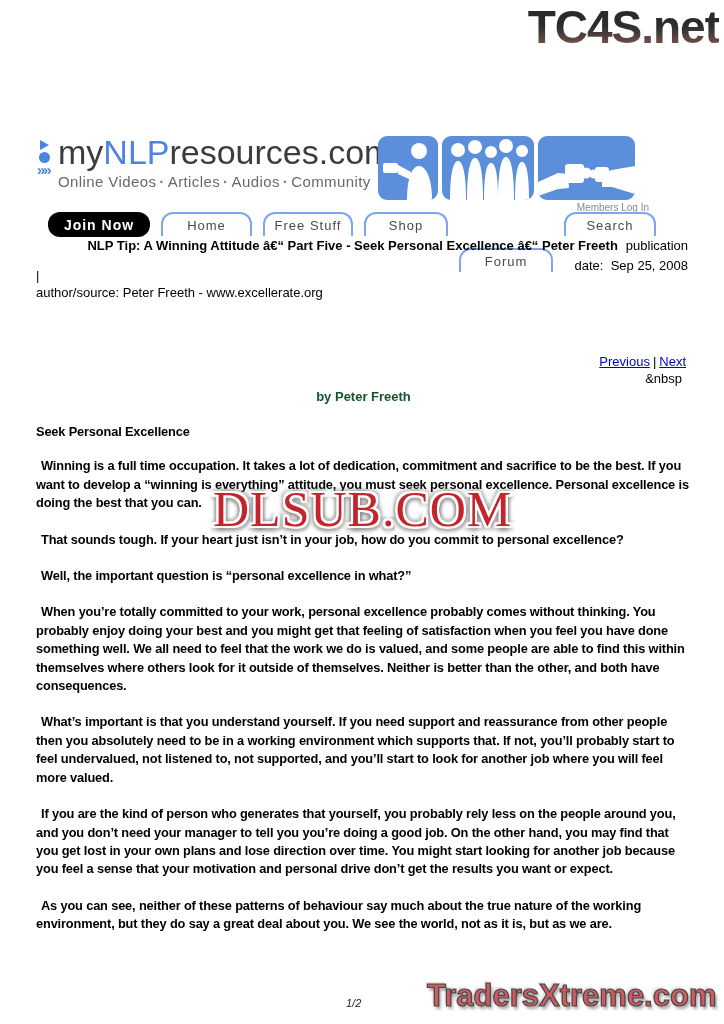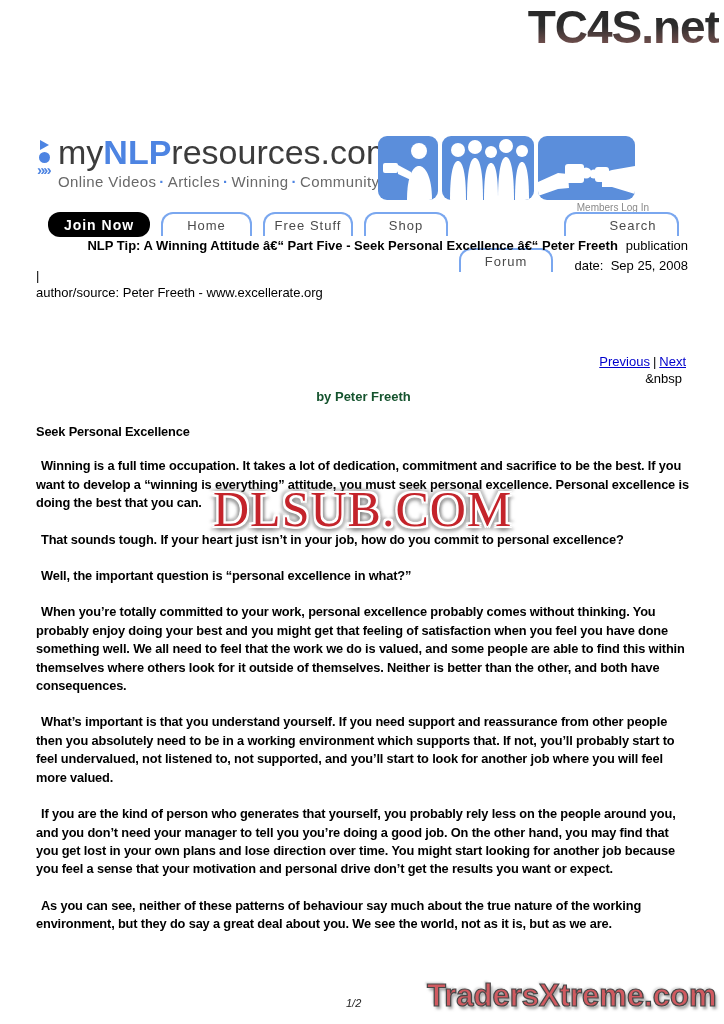--- a/index.html
+++ b/index.html
@@ -11,38 +11,38 @@
         background:linear-gradient(180deg,#262626 0%,#2d2d2d 48%,#96625f 100%);
         -webkit-background-clip:text;background-clip:text;color:transparent;}
 
   
   .logo{position:absolute;top:134px;left:36px;width:350px;}
   .logo-icon{position:absolute;left:0;top:6px;width:16px;}
   .li-tri{width:0;height:0;border-left:9px solid #4d84e2;border-top:5px solid transparent;border-bottom:5px solid transparent;margin:0 0 2px 4px;}
   .li-dot{width:11px;height:11px;border-radius:50%;background:#4d84e2;margin:1px 0 0 3px;}
   .li-chev{color:#4d84e2;font-weight:bold;font-size:15px;line-height:13px;margin-left:1px;letter-spacing:-2px;}
   .logo-text{margin-left:22px;font-size:34px;line-height:36px;color:#3c3c3c;white-space:nowrap;}
-  .logo-text .hl{color:#4d84e2;font-weight:bold;}
+  .logo-text .hl{color:#4d84e2;font-weight:normal;}
   .logo-tagline{margin-left:22px;margin-top:3px;font-size:15px;color:#696969;letter-spacing:.4px;white-space:nowrap;}
   .logo-tagline .dot{color:#4d84e2;padding:0 3px;font-weight:bold;}
 
   
   .tiles{position:absolute;top:136px;left:378px;display:flex;gap:4px;height:64px;}
   .tile{background:#5b8edb;border-radius:9px;display:flex;align-items:flex-end;justify-content:center;overflow:hidden;}
   .tile svg{display:block;}
   .tile-1{width:60px;}.tile-2{width:92px;}.tile-3{width:97px;}
   .members{position:absolute;top:202px;left:392px;width:257px;text-align:right;font-size:10px;color:#8a8a8a;}
 
   
   .tabs-row{position:absolute;top:212px;left:48px;display:flex;gap:11px;align-items:flex-start;}
   .tab-join{width:102px;height:25px;background:#000;border-radius:12px;color:#fff;font-weight:bold;font-size:14px;
             letter-spacing:1px;display:flex;align-items:center;justify-content:center;cursor:pointer;}
   .tab{height:22px;border:2px solid #7aa7ef;border-bottom:none;border-radius:12px 12px 0 0;background:#fff;color:#4a4a4a;
        font-size:13px;letter-spacing:1px;display:flex;align-items:center;justify-content:center;cursor:pointer;}
-  .tab-home{width:87px;}.tab-free{width:86px;}.tab-shop{width:80px;}.tab-forum{width:90px;margin-top:36px;}.tab-search{width:88px;padding-left:23px;}
+  .tab-home{width:87px;}.tab-free{width:86px;}.tab-shop{width:80px;}.tab-forum{width:90px;margin-top:36px;}.tab-search{width:88px;}
 
   
   .title-l1{position:absolute;top:238px;right:36px;white-space:nowrap;font-size:13px;color:#000;}
   .title-l1 .tb{font-weight:bold;}
   .title-l1 .tp{font-weight:normal;margin-left:8px;}
   .title-l2{position:absolute;top:258px;right:36px;font-size:13px;color:#000;white-space:pre;}
   .pipe{position:absolute;top:268px;left:36px;font-size:13px;color:#000;}
   .author{position:absolute;top:285px;left:36px;font-size:13px;color:#000;}
 
   .prevnext{position:absolute;top:354px;right:38px;font-size:13px;color:#000;}
@@ -78,21 +78,21 @@
 
   <div class="tc4s">TC4S.net</div>
 
   <div class="logo">
     <div class="logo-icon">
       <div class="li-tri"></div>
       <div class="li-dot"></div>
       <div class="li-chev">»»</div>
     </div>
     <div class="logo-text"><span>my</span><span class="hl">NLP</span><span>resources.com</span></div>
-    <div class="logo-tagline"><span>Online Videos</span><span class="dot">·</span><span>Articles</span><span class="dot">·</span><span>Winning</span><span class="dot">·</span><span>Community</span></div>
+    <div class="logo-tagline"><span>Online Videos</span><span class="dot">·</span><span>Articles</span><span class="dot">·</span><span>Audios</span><span class="dot">·</span><span>Community</span></div>
   </div>
 
   <div class="tiles">
     <div class="tile tile-1">
       <svg width="60" height="64" viewBox="0 0 60 64" fill="#ffffff" xmlns="http://www.w3.org/2000/svg">
         <circle cx="41" cy="15" r="8"></circle>
         <path d="M29 64 C29 40 35 30 41 30 C47 30 54 40 54 64 Z"></path>
         <rect x="5" y="27" width="15" height="10" rx="2"></rect>
         <path d="M20 29 L33 36 L33 44 L20 38 Z"></path>
       </svg>

